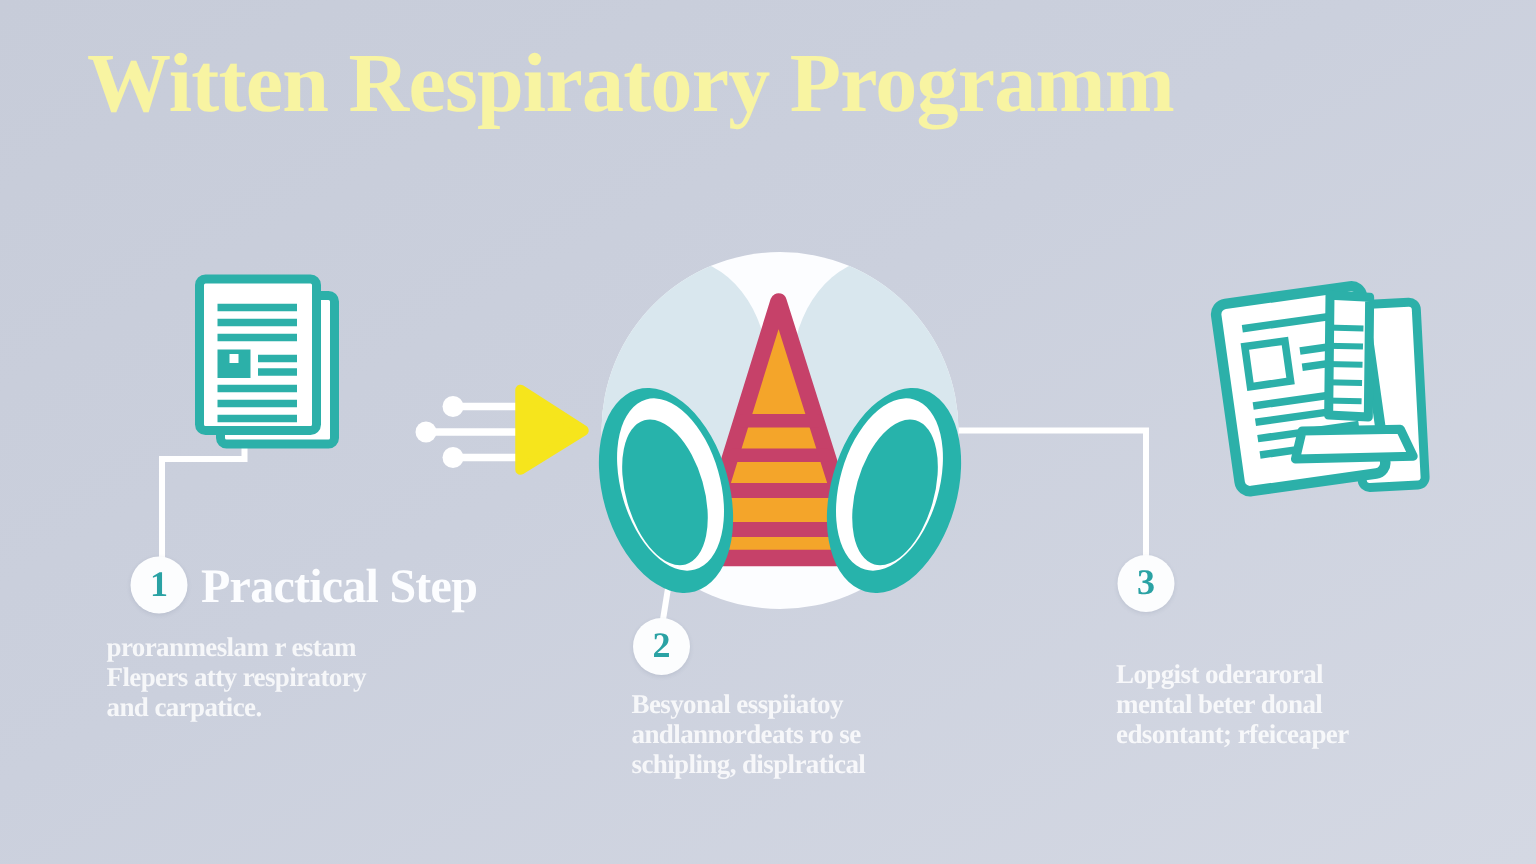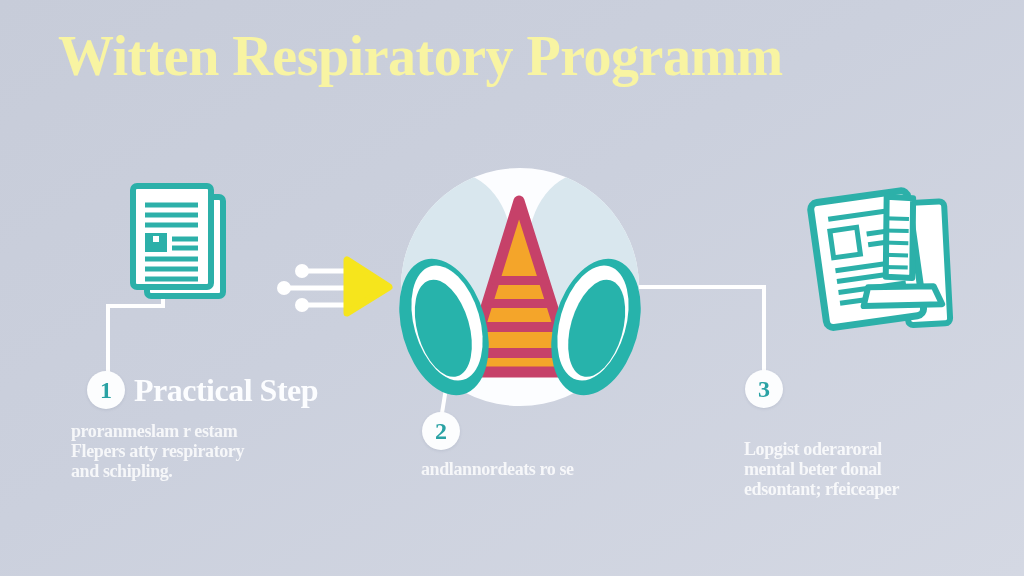--- a/index.html
+++ b/index.html
@@ -150,25 +150,27 @@
   </div>
   <div class="step-circle" style="left:745px;top:370px;">
     <span>3</span>
   </div>
 
   <div class="step-heading">Practical Step</div>
 
   <div class="step-desc desc-1">
     <div>proranmeslam r estam</div>
     <div>Flepers atty respiratory</div>
-    <div>and schipling.</div>
+    <div>and carpatice.</div>
   </div>
 
   <div class="step-desc desc-2">
+    <div>Besyonal esspiiatoy</div>
     <div>andlannordeats ro se</div>
+    <div>schipling, displratical</div>
   </div>
 
   <div class="step-desc desc-3">
     <div>Lopgist oderaroral</div>
     <div>mental beter donal</div>
     <div>edsontant; rfeiceaper</div>
   </div>
 
 </div>
 

